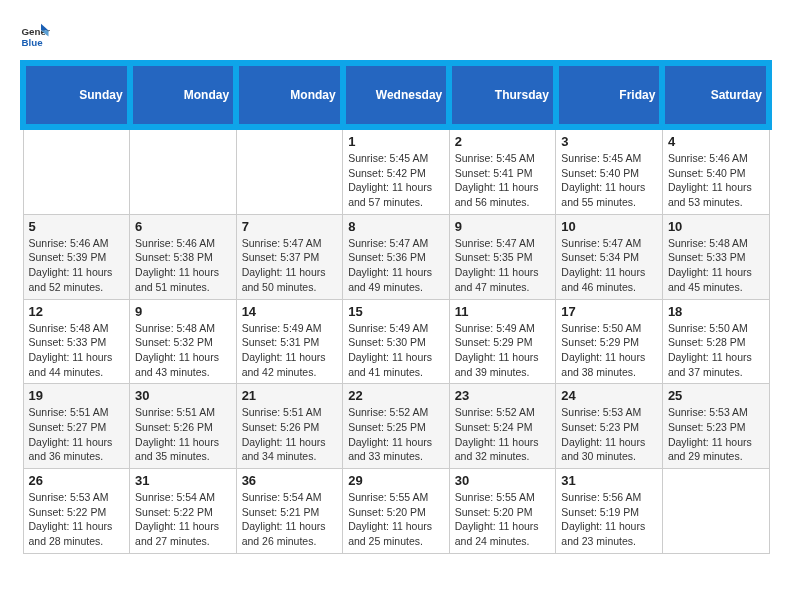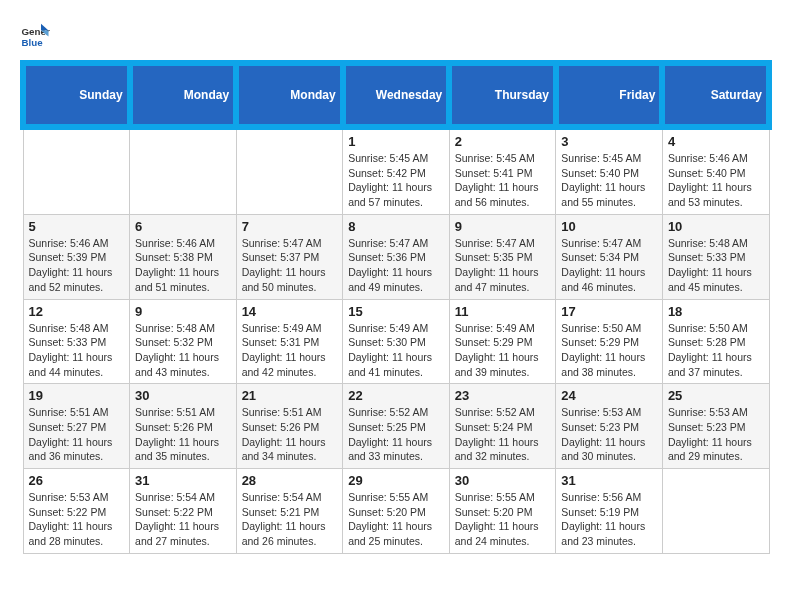--- a/index.html
+++ b/index.html
@@ -225,21 +225,21 @@
       <tr>
         <td>
           <div class="day-number">26</div>
           <div class="day-info">Sunrise: 5:53 AM<br>Sunset: 5:22 PM<br>Daylight: 11 hours<br>and 28 minutes.</div>
         </td>
         <td>
           <div class="day-number">31</div>
           <div class="day-info">Sunrise: 5:54 AM<br>Sunset: 5:22 PM<br>Daylight: 11 hours<br>and 27 minutes.</div>
         </td>
         <td>
-          <div class="day-number">28</div>
+          <div class="day-number">36</div>
           <div class="day-info">Sunrise: 5:54 AM<br>Sunset: 5:21 PM<br>Daylight: 11 hours<br>and 26 minutes.</div>
         </td>
         <td>
           <div class="day-number">29</div>
           <div class="day-info">Sunrise: 5:55 AM<br>Sunset: 5:20 PM<br>Daylight: 11 hours<br>and 25 minutes.</div>
         </td>
         <td>
           <div class="day-number">30</div>
           <div class="day-info">Sunrise: 5:55 AM<br>Sunset: 5:20 PM<br>Daylight: 11 hours<br>and 24 minutes.</div>
         </td>

